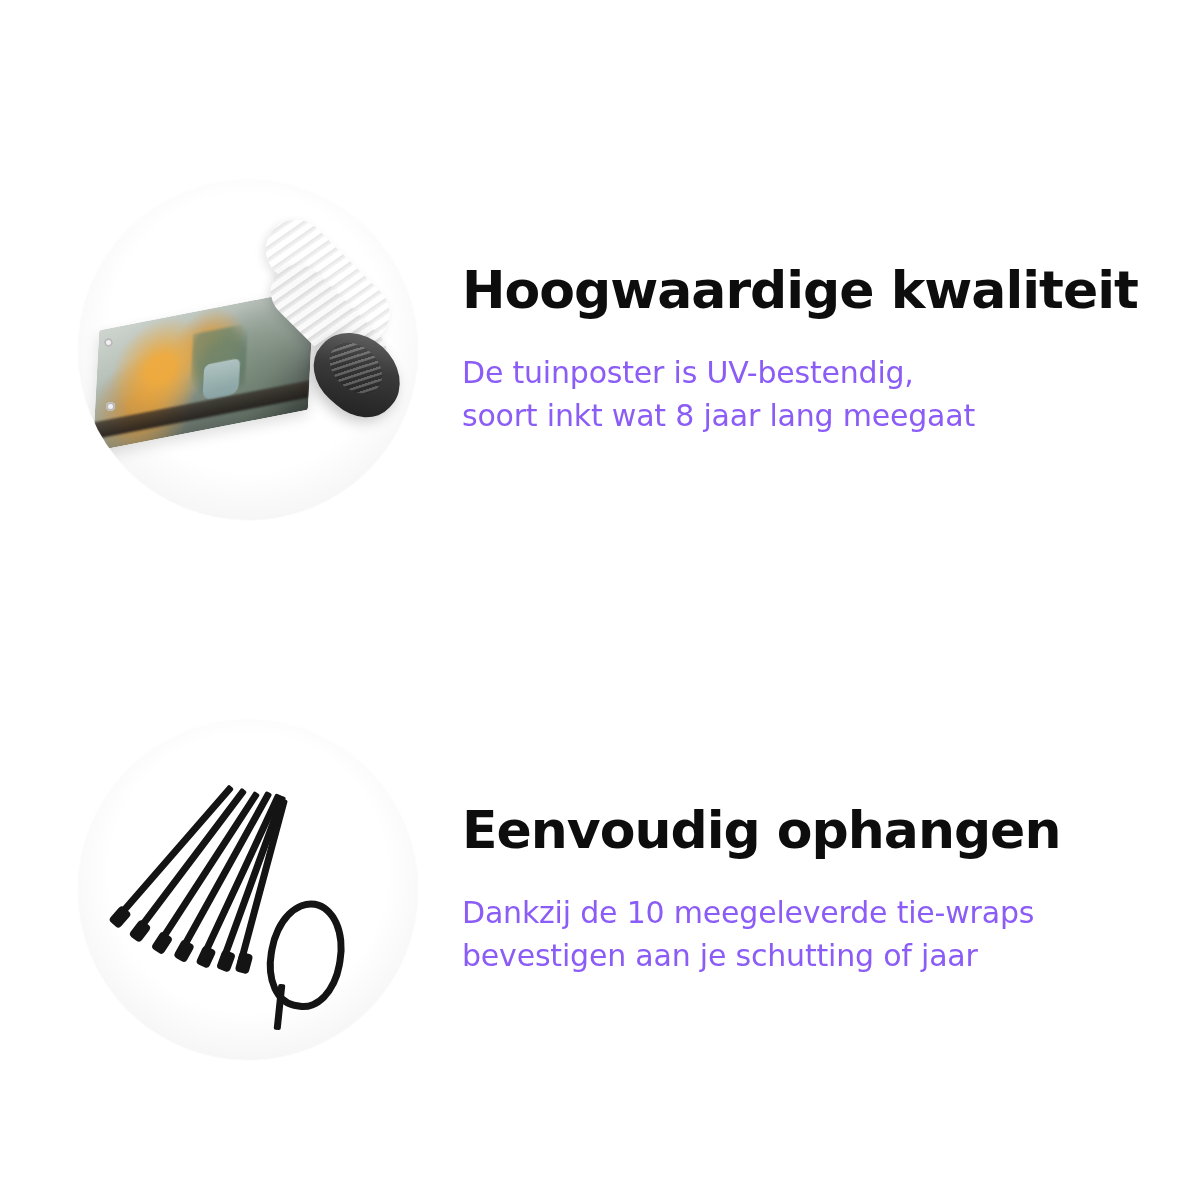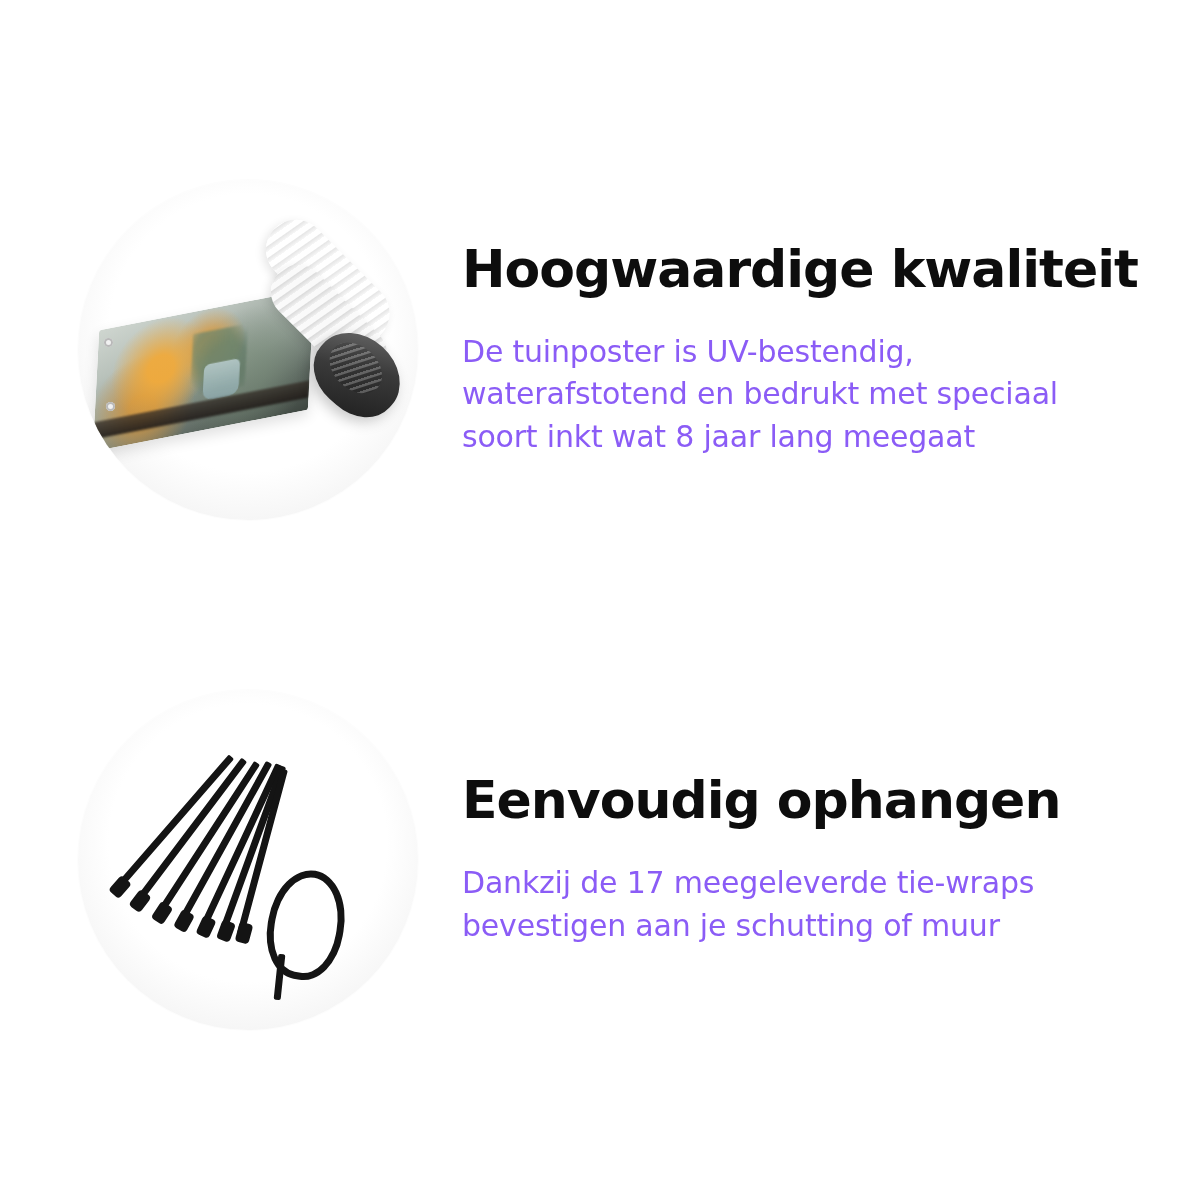--- a/index.html
+++ b/index.html
@@ -21,21 +21,21 @@
   }
 
   .feature {
     position: absolute;
     display: flex;
     align-items: center;
     left: 0;
     width: 1200px;
   }
   .feature-1 { top: 150px; height: 400px; }
-  .feature-2 { top: 660px; height: 400px; }
+  .feature-2 { top: 690px; height: 400px; }
 
   .media {
     position: relative;
     width: 340px;
     height: 340px;
     margin-left: 78px;
     flex: 0 0 340px;
     border-radius: 50%;
     background: radial-gradient(circle at 50% 45%, #ffffff 55%, #f4f4f4 78%, #ededed 100%);
     box-shadow: 0 0 0 1px rgba(0,0,0,0.012);
@@ -245,21 +245,20 @@
           <div class="roll-tube t1"></div>
           <div class="roll-tube t2"></div>
           <div class="roll-end"></div>
         </div>
       </div>
     </div>
     <div class="text-col">
       <h2 class="headline">Hoogwaardige kwaliteit</h2>
       <p class="body-text">
         <span class="line">De tuinposter is UV-bestendig,</span>
-        <span class="line">waterafstotend en bedrukt met speciaal</span>
         <span class="line">soort inkt wat 8 jaar lang meegaat</span>
       </p>
     </div>
   </section>
 
   <section class="feature feature-2">
     <div class="media">
       <div class="ties-wrap">
 
         <div class="tie" style="left:26px;  top:138px; width:176px; height:7px; transform:rotate(-49deg);"></div>
@@ -283,19 +282,19 @@
         <div class="tie" style="left:150px; top:184px; width:172px; height:7px; transform:rotate(-75deg);"></div>
         <div class="tie-head" style="left:144px; top:178px; transform:rotate(-75deg);"></div>
 
         <div class="tie-loop"></div>
         <div class="tie-loop-tail"></div>
       </div>
     </div>
     <div class="text-col">
       <h2 class="headline">Eenvoudig ophangen</h2>
       <p class="body-text">
-        <span class="line">Dankzij de 17 meegeleverde tie-wraps</span>
-        <span class="line">bevestigen aan je schutting of muur</span>
+        <span class="line">Dankzij de 10 meegeleverde tie-wraps</span>
+        <span class="line">bevestigen aan je schutting of jaar</span>
       </p>
     </div>
   </section>
 
 </div>
 
 </body></html>

